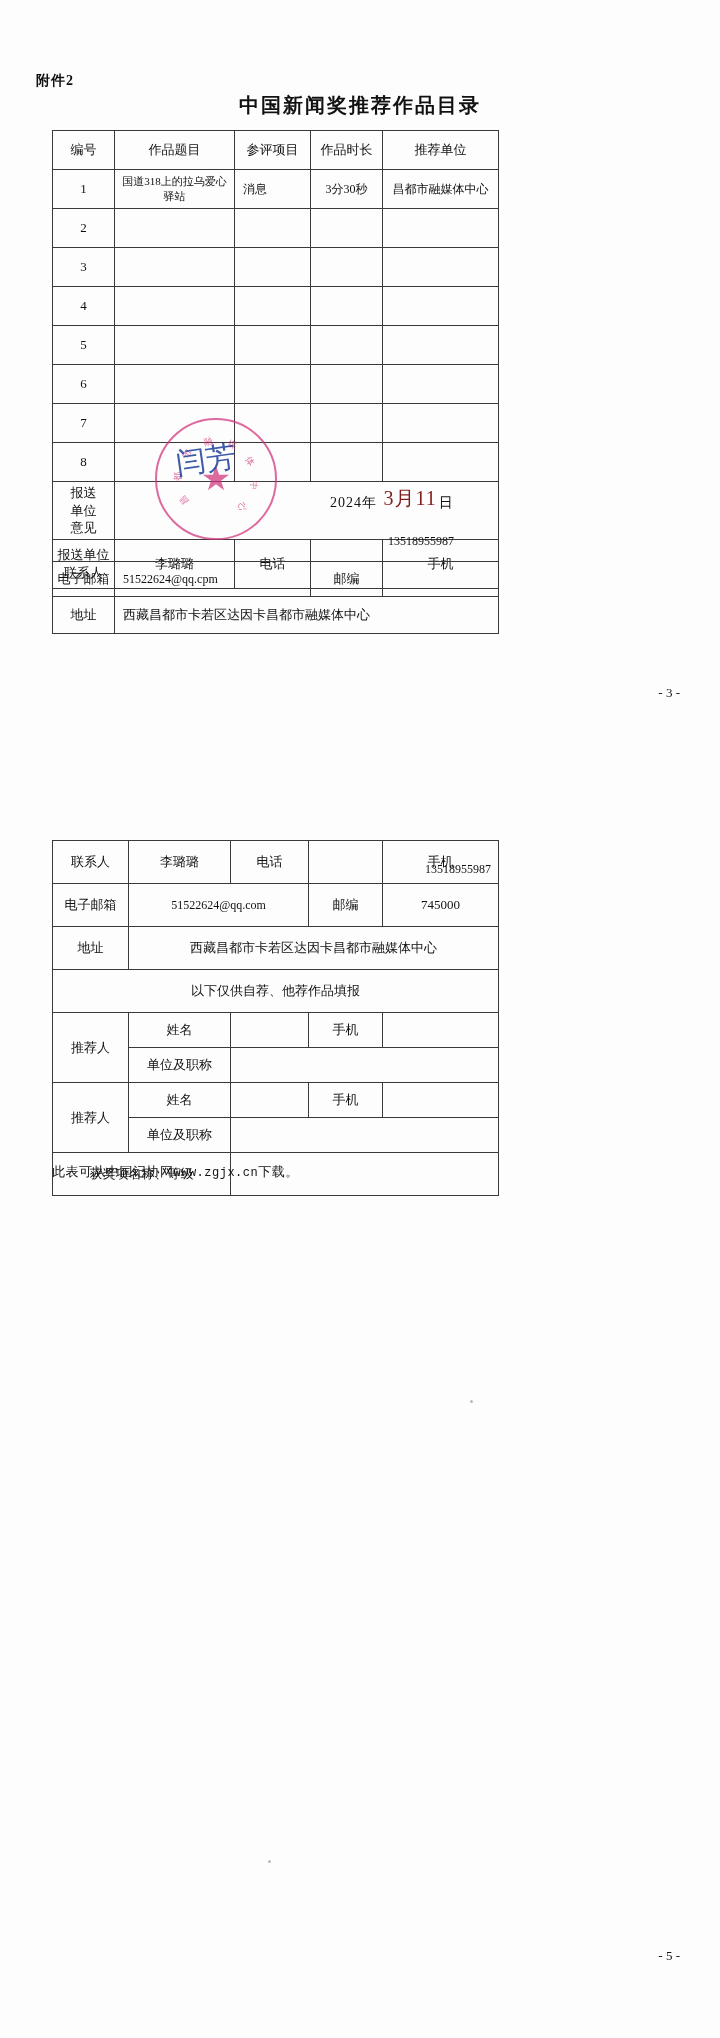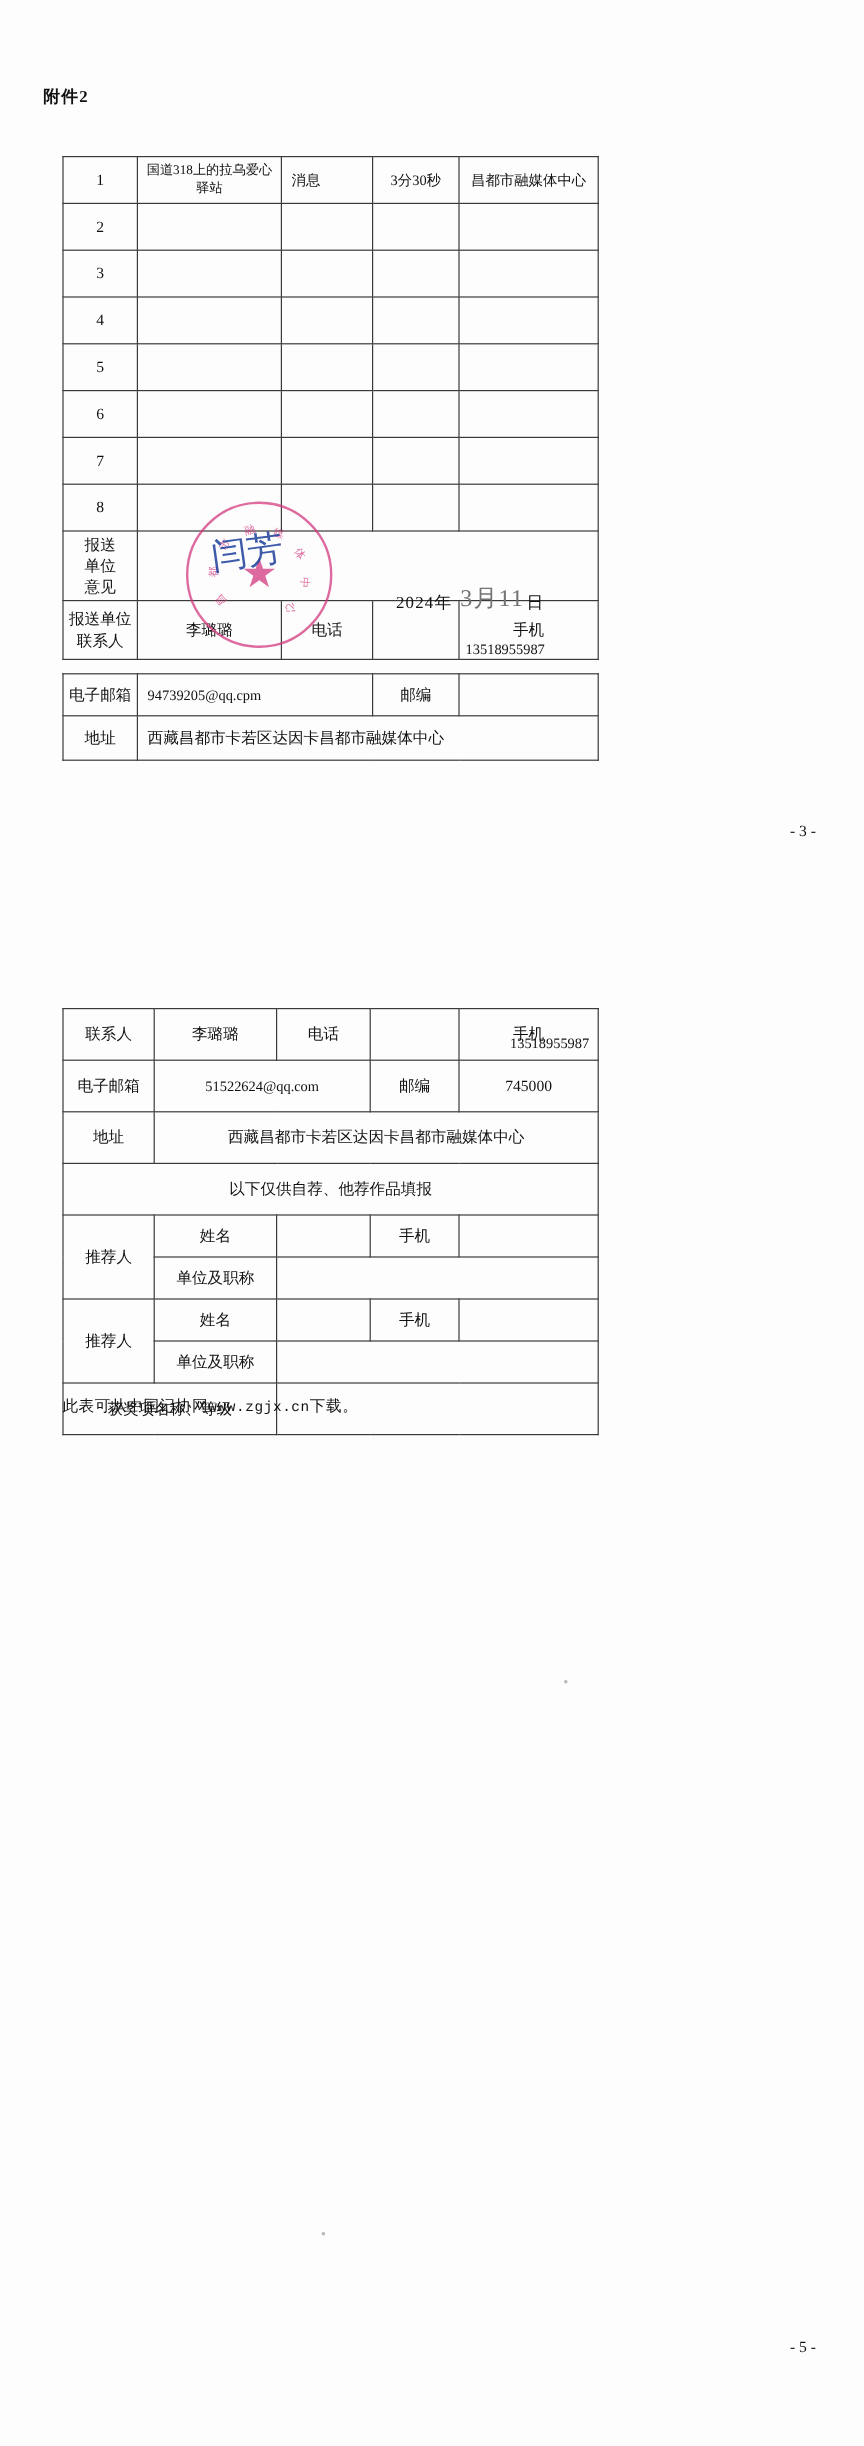--- a/index.html
+++ b/index.html
@@ -127,21 +127,21 @@
   }
   .date-line {
     position: absolute;
     left: 330px;
     top: 487px;
     font-size: 14px;
     letter-spacing: 1px;
   }
   .date-hand {
     display: inline-block;
-    color: #737373;
+    color: #7f1d1d;
     font-size: 20px;
     transform: translateY(-2px);
     padding: 0 2px;
   }
 
   .page-num-1 {
     position: absolute;
     left: 0; right: 40px;
     top: 685px;
     text-align: right;
@@ -182,30 +182,38 @@
     background: #b9b9b9;
     border-radius: 50%;
   }
 </style>
 </head>
 <body>
 
 <div class="page">
 
   <div class="attach-label">附件2</div>
+  <div class="doc-title">中国新闻奖推荐作品目录</div>
 
   <table class="grid" id="main-table">
     <colgroup>
       <col style="width:62px">
       <col style="width:120px">
       <col style="width:76px">
       <col style="width:72px">
       <col style="width:116px">
     </colgroup>
     <tbody>
+      <tr class="hdr">
+        <td>编号</td>
+        <td>作品题目</td>
+        <td>参评项目</td>
+        <td>作品时长</td>
+        <td>推荐单位</td>
+      </tr>
 
       <tr>
         <td>1</td>
         <td class="title-cell">国道318上的拉乌爱心驿站</td>
         <td class="small left-pad">消息</td>
         <td class="small">3分30秒</td>
         <td class="small">昌都市融媒体中心</td>
       </tr>
 
       <tr>
@@ -289,21 +297,21 @@
   <table class="grid" style="position:absolute; left:52px; top:561px; width:446px;">
     <colgroup>
         <col style="width:62px">
         <col style="width:196px">
         <col style="width:72px">
         <col style="width:116px">
       </colgroup>
     <tbody>
       <tr>
         <td style="height:30px">电子邮箱</td>
-        <td class="left-pad small">94739205@qq.cpm</td>
+        <td class="left-pad small">51522624@qq.cpm</td>
         <td>邮编</td>
         <td></td>
       </tr>
       <tr>
         <td style="height:32px">地址</td>
         <td colspan="3" class="left-pad">西藏昌都市卡若区达因卡昌都市融媒体中心</td>
       </tr>
     </tbody>
   </table>
 

